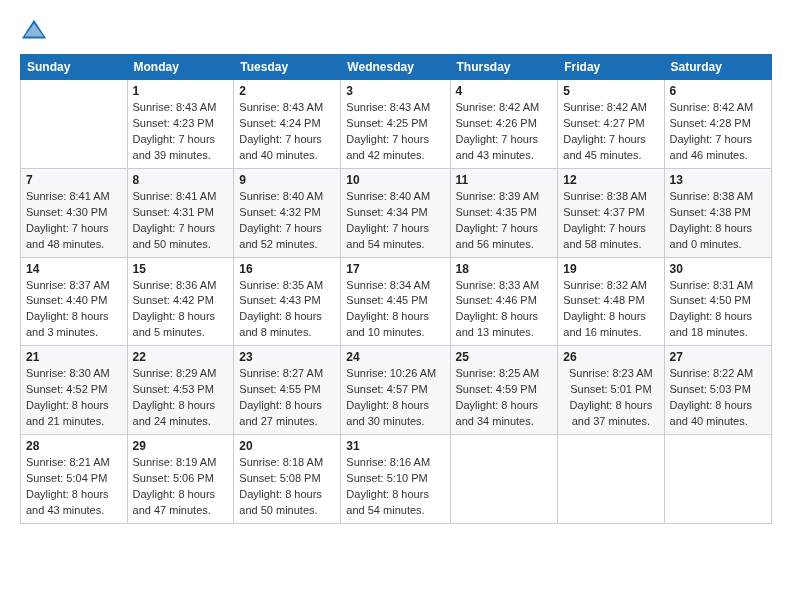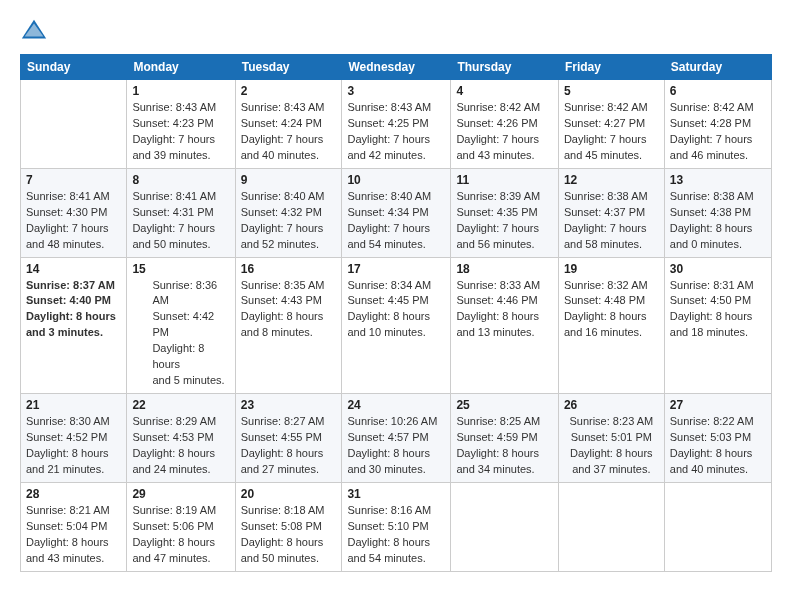--- a/index.html
+++ b/index.html
@@ -216,28 +216,28 @@
             <span class="day-num">13</span>
             <div class="day-info" style="white-space: pre-line;">Sunrise: 8:38 AM
 Sunset: 4:38 PM
 Daylight: 8 hours
 and 0 minutes.</div>
           </td>
         </tr>
         <tr>
           <td>
             <span class="day-num">14</span>
-            <div class="day-info" style="white-space: pre-line; font-weight: bold;">Sunrise: 8:37 AM
+            <div class="day-info" style="white-space: pre-line;">Sunrise: 8:37 AM
 Sunset: 4:40 PM
 Daylight: 8 hours
 and 3 minutes.</div>
           </td>
           <td>
             <span class="day-num">15</span>
-            <div class="day-info" style="white-space: pre-line; margin-left: 20px;">Sunrise: 8:36 AM
+            <div class="day-info" style="white-space: pre-line;">Sunrise: 8:36 AM
 Sunset: 4:42 PM
 Daylight: 8 hours
 and 5 minutes.</div>
           </td>
           <td>
             <span class="day-num">16</span>
             <div class="day-info" style="white-space: pre-line;">Sunrise: 8:35 AM
 Sunset: 4:43 PM
 Daylight: 8 hours
 and 8 minutes.</div>

